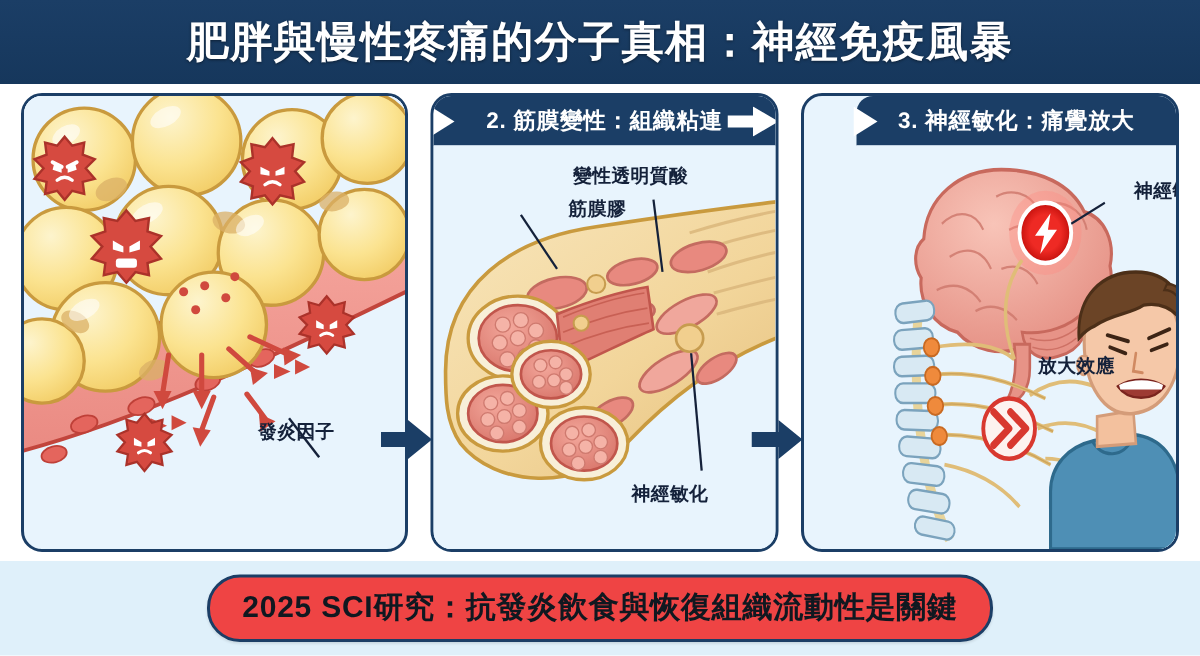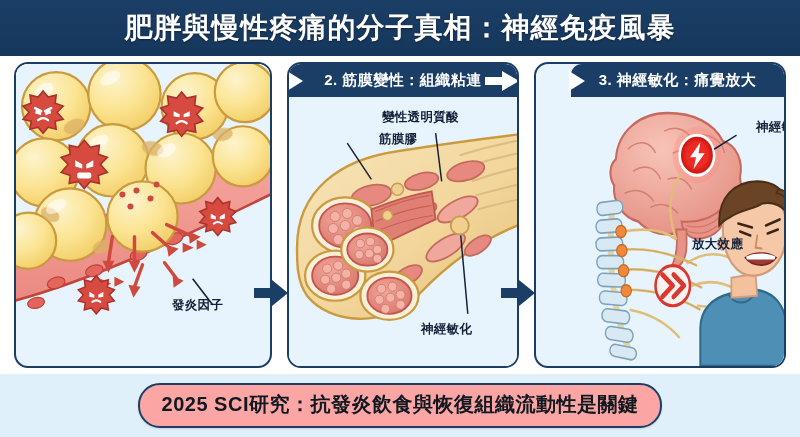--- a/index.html
+++ b/index.html
@@ -106,21 +106,21 @@
   }
 
   
   .bottombar {
     position: absolute; left: 0; top: 374px;
     width: 800px; height: 63px;
     background: #dff0fa;
     display: flex; align-items: center; justify-content: center;
   }
   .banner-pill {
-    background: #fca5a5;
+    background: #ef4444;
     border: 2.5px solid #1b3e66;
     border-radius: 22px;
     padding: 6px 22px 8px;
     box-shadow: 0 1px 2px rgba(0,0,0,.12);
   }
   .banner-pill .banner-text {
     color: #101820;
     font-size: 20px;
     font-weight: bold;
     white-space: nowrap;
@@ -251,21 +251,21 @@
             </g>
             <g transform="translate(80,230)">
               <path d="M0,-19 L5,-13 L12,-15 L11,-8 L18,-5 L13,0 L18,6 L11,8 L12,15 L5,13 L0,19 L-5,13 L-12,15 L-11,8 L-18,6 L-13,0 L-18,-5 L-11,-8 L-12,-15 L-5,-13 Z" fill="#d64a40" stroke="#ab322a" stroke-width="1.5"></path>
               <path d="M-7,-3 L-2,0 L-2,3 L-7,2 Z M7,-3 L2,0 L2,3 L7,2 Z" fill="#ffffff"></path>
               <path d="M-4,7 Q0,4 4,7" stroke="#fff" stroke-width="2" fill="none" stroke-linecap="round"></path>
             </g>
           </g>
 
           <path d="M176 214 L196 240" stroke="#14213a" stroke-width="1.6" fill="none"></path>
         </svg>
-        <div class="callout" style="left:156px; top:233px;font-family:Liberation Mono, monospace;">發炎因子</div>
+        <div class="callout" style="left:156px; top:216px;font-family:Liberation Mono, monospace;">發炎因子</div>
       </div>
     </div>
 
     <div class="panel" id="panel-2">
       <div class="panel-header">
         <svg class="hdr-arrow-left" viewBox="0 0 18 20">
           <path d="M0 0 L16 10 L0 20 Z" fill="#ffffff"></path>
         </svg>
         <span class="ph-text">2. 筋膜變性：組織粘連</span>
         <svg class="hdr-arrow" viewBox="0 0 34 20">

